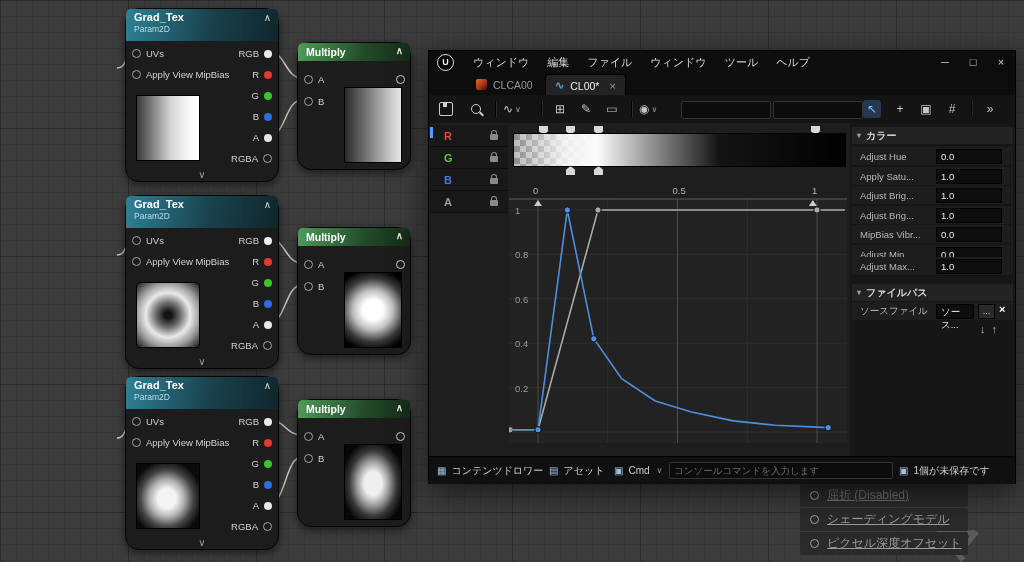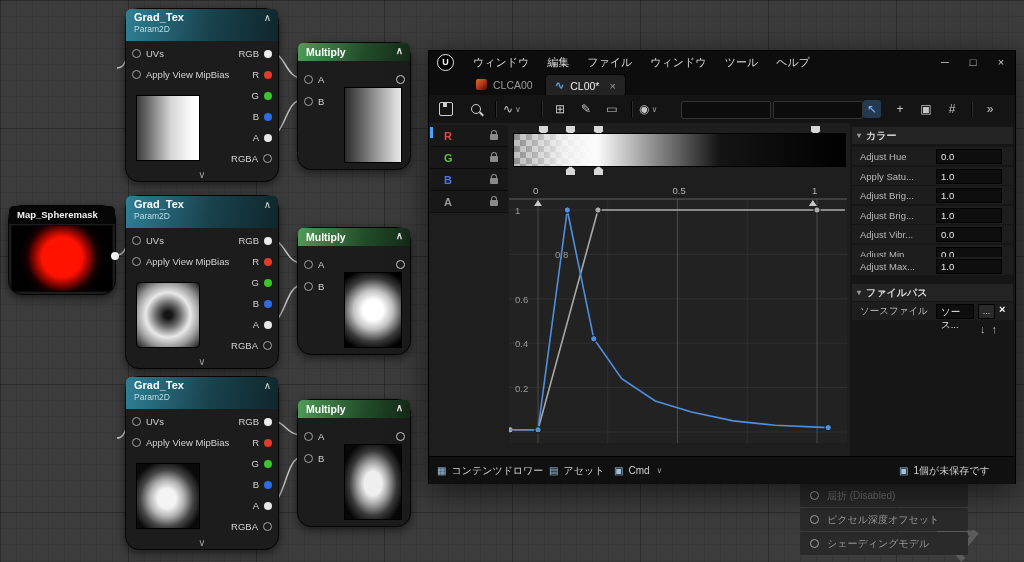--- a/index.html
+++ b/index.html
@@ -52,21 +52,21 @@
   .mult-header .collapse{top:2px;}
   .mthumb{position:absolute;left:46px;top:44px;width:56px;height:74px;border:1px solid #000;}
   .t-mgrad{background:linear-gradient(90deg,#2a2a2a,#ededed);}
   .t-mdisc{background:radial-gradient(circle at 50% 50%, #ffffff 0 22%, #c2c2c2 42%, #3a3a3a 68%, #000 90%);}
   .t-mnoise{background:radial-gradient(ellipse at 50% 52%, #efefef 0 22%, #9f9f9f 40%, #383838 60%, #070707 80%),#050505;}
   .mult-out{position:absolute;right:5px;top:32px;width:7px;height:7px;border:1.4px solid #cfcfcf;border-radius:50%;}
   
   .pinmenu{position:absolute;left:800px;top:484px;width:168px;z-index:3;}
   .pinrow{height:23px;margin-bottom:1px;background:#2a2a2a;display:flex;align-items:center;border-radius:2px;}
   .pinrow .pc{margin:0 8px 0 10px;}
-  .pinrow span.lbl{font-size:10px;color:#9a9a9a;}
+  .pinrow span.lbl{font-size:12px;color:#9a9a9a;text-decoration:underline;}
   .pinrow.dis span.lbl{color:#707070;}
   .watermark{position:absolute;left:934px;top:512px;z-index:1;font-size:48px;font-weight:bold;
     color:#5c5c5c;letter-spacing:3px;}
   
   .uewin{position:absolute;left:428px;top:50px;width:586px;height:432px;z-index:10;
     background:#1a1a1a;border:1px solid #000;box-shadow:0 8px 30px rgba(0,0,0,.6);}
   .titlebar{position:absolute;left:0;top:0;right:0;height:22px;background:#0d0d0d;display:flex;align-items:center;padding:0 0 0 8px;}
   .uelogo{width:15px;height:15px;border:1.4px solid #e6e6e6;border-radius:50%;background:#000;color:#efefef;
     font-size:9px;font-weight:bold;display:flex;align-items:center;justify-content:center;margin-right:10px;flex:none;}
   .menuitem{font-size:11px;color:#d6d6d6;padding:0 9px;line-height:22px;}
@@ -204,25 +204,20 @@
         <span>A</span>
       </div>
     <div class="prow in" style="top:48px">
         <span class="pc hollow"></span>
         <span>B</span>
       </div>
     <span class="mult-out"></span>
     <div class="mthumb t-mgrad"></div>
   </div>
 
-  <div class="node" style="left:8px;top:205px;width:106px;height:88px">
-    <div class="map-header">Map_Spheremask</div>
-    <div class="map-thumb t-reddisc"></div>
-    <span class="outpin" style="top:46px"></span>
-  </div>
 
   <div class="node grad-node" style="left:125px;top:195px">
     <div class="grad-header">
       <div class="gtitle">Grad_Tex</div>
       <div class="gsub">Param2D</div>
       <span class="collapse">∧</span>
     </div>
     <div class="prow in" style="top:34px">
         <span class="pc hollow"></span>
         <span>UVs</span>
@@ -336,25 +331,25 @@
     <div class="mthumb t-mnoise"></div>
   </div>
 
   <div class="pinmenu">
     <div class="pinrow dis">
         <span class="pc hollow"></span>
         <span class="lbl">屈折 (Disabled)</span>
       </div>
     <div class="pinrow">
         <span class="pc hollow"></span>
+        <span class="lbl">シェーディングモデル</span>
+      </div>
+    <div class="pinrow">
+        <span class="pc hollow"></span>
         <span class="lbl">ピクセル深度オフセット</span>
-      </div>
-    <div class="pinrow">
-        <span class="pc hollow"></span>
-        <span class="lbl">シェーディングモデル</span>
       </div>
   </div>
 
   <div class="watermark">マテ</div>
 
   <div class="uewin">
 
     <div class="titlebar">
       <span class="uelogo">U</span>
       <span class="menuitem">ウィンドウ</span>
@@ -485,21 +480,21 @@
             <circle cx="29.0" cy="244.8" r="3.2" fill="#a9a9a9" stroke="#101010"></circle>
             <circle cx="89.0" cy="25.0" r="3.2" fill="#a9a9a9" stroke="#101010"></circle>
             <circle cx="308.0" cy="25.0" r="3.2" fill="#a9a9a9" stroke="#101010"></circle>
             <path d="M 1.1 244.8 L 29.0 244.8 L 58.3 25.0 L 84.8 153.8 L 112.7 193.7 L 146.2 215.9 L 182.5 227.0 L 224.3 235.9 L 266.1 240.3 L 319.2 242.6" fill="none" stroke="#4f8fe0" stroke-width="1.6"></path>
             <circle cx="29.0" cy="244.8" r="3.2" fill="#4f8fe0" stroke="#101010"></circle>
             <circle cx="58.3" cy="25.0" r="3.2" fill="#4f8fe0" stroke="#101010"></circle>
             <circle cx="84.8" cy="153.8" r="3.2" fill="#4f8fe0" stroke="#101010"></circle>
             <circle cx="319.2" cy="242.6" r="3.2" fill="#4f8fe0" stroke="#101010"></circle>
           </svg>
       <span class="yt" style="top: 20px;">1</span>
-          <span class="yt" style="top: 64.4px; margin-left: 40px;">0.8</span>
+          <span class="yt" style="top: 64.4px;">0.8</span>
           <span class="yt" style="top: 108.8px;">0.6</span>
           <span class="yt" style="top: 153.2px;">0.4</span>
           <span class="yt" style="top: 197.6px;">0.2</span>
         </div>
     </div>
 
     <div class="details">
       <div class="dheader" style="top:4px">
           <span class="chv">▾</span>
           <span>カラー</span>
@@ -514,21 +509,21 @@
         </div>
       <div class="drow" style="top:63px">
           <span class="dlabel">Adjust Brig...</span>
           <span class="dval">1.0</span>
         </div>
       <div class="drow" style="top:83px">
           <span class="dlabel">Adjust Brig...</span>
           <span class="dval">1.0</span>
         </div>
       <div class="drow" style="top:102px">
-          <span class="dlabel">Adjust Vibr...</span>
+          <span class="dlabel">MipBias Vibr...</span>
           <span class="dval">0.0</span>
         </div>
       <div class="drow" style="top:122px">
           <span class="dlabel">Adjust Min...</span>
           <span class="dval">0.0</span>
         </div>
       <div class="drow" style="top:134px">
           <span class="dlabel">Adjust Max...</span>
           <span class="dval">1.0</span>
         </div>
@@ -552,20 +547,21 @@
         </span>
       <span class="sbitem" style="left:120px">
           <span class="sbicon">▤</span>
           <span>アセット</span>
         </span>
       <span class="sbitem" style="left:185px">
           <span class="sbicon">▣</span>
           <span>Cmd</span>
           <span class="ddv">∨</span>
         </span>
+      <input class="console" placeholder="コンソールコマンドを入力します" style="">
       <span class="sbitem" style="left:470px">
           <span class="sbicon">▣</span>
           <span>1個が未保存です</span>
         </span>
     </div>
 
   </div>
 
 </div>
 

